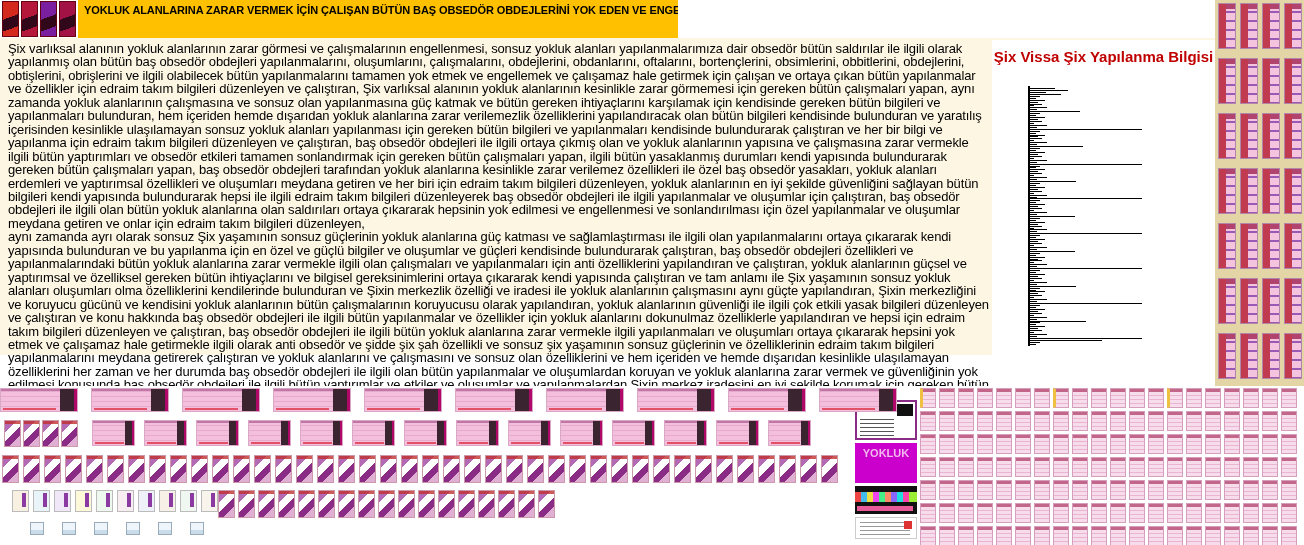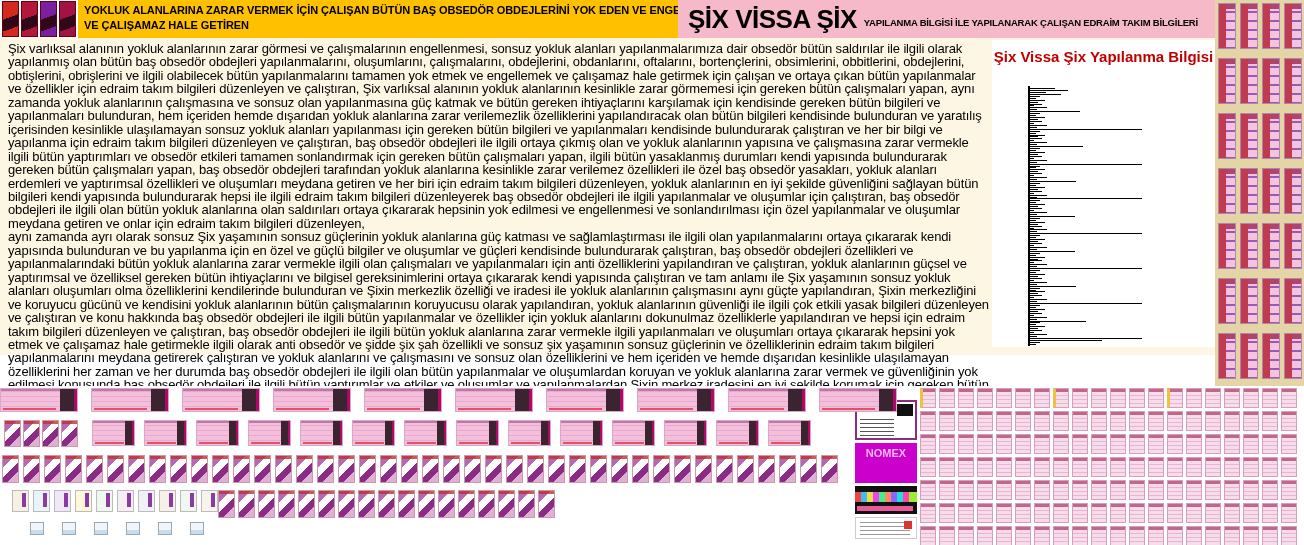--- a/index.html
+++ b/index.html
@@ -21,21 +21,21 @@
   .strip-card{position:absolute;width:18px;height:46px;background:#F4C4DE;border:1px solid #b286a8;
               box-sizing:border-box;
               background-image:linear-gradient(90deg,#c03a50 0 7px,transparent 7px),
                 linear-gradient(180deg,#b0446e 0 5px,transparent 5px),
                 repeating-linear-gradient(180deg,transparent 0 7px,#9b59b6 7px 9px);}
   
   .body-area{position:absolute;left:0;top:38px;width:1215px;height:317px;background:#FDF6E3;}
   .text-block{position:absolute;left:8px;top:4px;width:983px;font-size:13px;line-height:13.45px;
               letter-spacing:-0.15px;text-align:left;}
   .text-block p{margin:0;}
-  .chart-panel{position:absolute;left:992px;top:2px;width:223px;height:307px;background:#ffffff;}
+  .chart-panel{position:absolute;left:992px;top:2px;width:223px;height:348px;background:#ffffff;}
   .chart-title{margin-top:8px;text-align:center;color:#C00000;font-weight:bold;font-size:15px;}
   .plot{position:absolute;left:36px;top:46px;}
   .axis{position:absolute;left:0;top:0;width:2px;height:260px;background:#000;}
   .bars{position:absolute;left:2px;top:2px;}
   .bar{height:1px;margin-bottom:0.94px;background:#000;}
   
   .mid-banner{position:absolute;left:0;top:355px;width:1215px;height:31px;background:#ffffff;
               display:flex;align-items:center;}
   .mid-banner span{color:#E60000;font-weight:bold;font-size:13px;letter-spacing:-0.4px;
                    padding-left:8px;white-space:nowrap;}
@@ -83,27 +83,22 @@
 
   <div class="header-thumbs" id="header-thumbs">
       <div class="hthumb" style="background: linear-gradient(160deg, rgb(212, 42, 30) 0px, rgb(212, 42, 30) 45%, rgb(48, 8, 26) 45%, rgb(48, 8, 26) 75%, rgb(212, 42, 30) 75%);"></div>
       <div class="hthumb" style="background: linear-gradient(160deg, rgb(181, 23, 58) 0px, rgb(181, 23, 58) 45%, rgb(48, 8, 26) 45%, rgb(48, 8, 26) 75%, rgb(181, 23, 58) 75%);"></div>
       <div class="hthumb" style="background: linear-gradient(160deg, rgb(122, 31, 160) 0px, rgb(122, 31, 160) 45%, rgb(48, 8, 26) 45%, rgb(48, 8, 26) 75%, rgb(122, 31, 160) 75%);"></div>
       <div class="hthumb" style="background: linear-gradient(160deg, rgb(163, 18, 69) 0px, rgb(163, 18, 69) 45%, rgb(48, 8, 26) 45%, rgb(48, 8, 26) 75%, rgb(163, 18, 69) 75%);"></div>
     </div>
 
   <div class="banner-yellow">
     <div>YOKLUK ALANLARINA ZARAR VERMEK İÇİN ÇALIŞAN BÜTÜN BAŞ OBSEDÖR OBDEJLERİNİ YOK EDEN VE ENGELLEYEN</div>
-    <div>VE ÇALIŞAMAZ HALE GETİREN</div>
   </div>
 
-  <div class="banner-pink">
-    <span class="brand">ŞİX VİSSA ŞİX</span>
-    <span class="subtitle">YAPILANMA BİLGİSİ İLE YAPILANARAK ÇALIŞAN EDRAİM TAKIM BİLGİLERİ</span>
-  </div>
 
   <div class="right-strip" id="right-strip">
       <div class="strip-card" style="left: 3px; top: 3px;"></div>
       <div class="strip-card" style="left: 25px; top: 3px;"></div>
       <div class="strip-card" style="left: 47px; top: 3px;"></div>
       <div class="strip-card" style="left: 69px; top: 3px;"></div>
       <div class="strip-card" style="left: 3px; top: 58px;"></div>
       <div class="strip-card" style="left: 25px; top: 58px;"></div>
       <div class="strip-card" style="left: 47px; top: 58px;"></div>
       <div class="strip-card" style="left: 69px; top: 58px;"></div>
@@ -278,21 +273,21 @@
   </div>
 
 
   <div class="bottom" id="bottom">
     <div class="card-stack">
       <div class="card card-medirav">
         <span class="lbl">MEDIRAV</span>
         <span class="lines"></span>
       </div>
       <div class="card card-nomex">
-        <span class="lbl">NOMEX</span>
+        <span class="lbl">YOKLUK</span>
       </div>
       <div class="card card-black"></div>
       <div class="card card-white"></div>
     </div>
   <div class="cert" style="left: 0px; top: 2px; width: 78px; height: 24px;"></div>
       <div class="cert" style="left: 91px; top: 2px; width: 78px; height: 24px;"></div>
       <div class="cert" style="left: 182px; top: 2px; width: 78px; height: 24px;"></div>
       <div class="cert" style="left: 273px; top: 2px; width: 78px; height: 24px;"></div>
       <div class="cert" style="left: 364px; top: 2px; width: 78px; height: 24px;"></div>
       <div class="cert" style="left: 455px; top: 2px; width: 78px; height: 24px;"></div>

